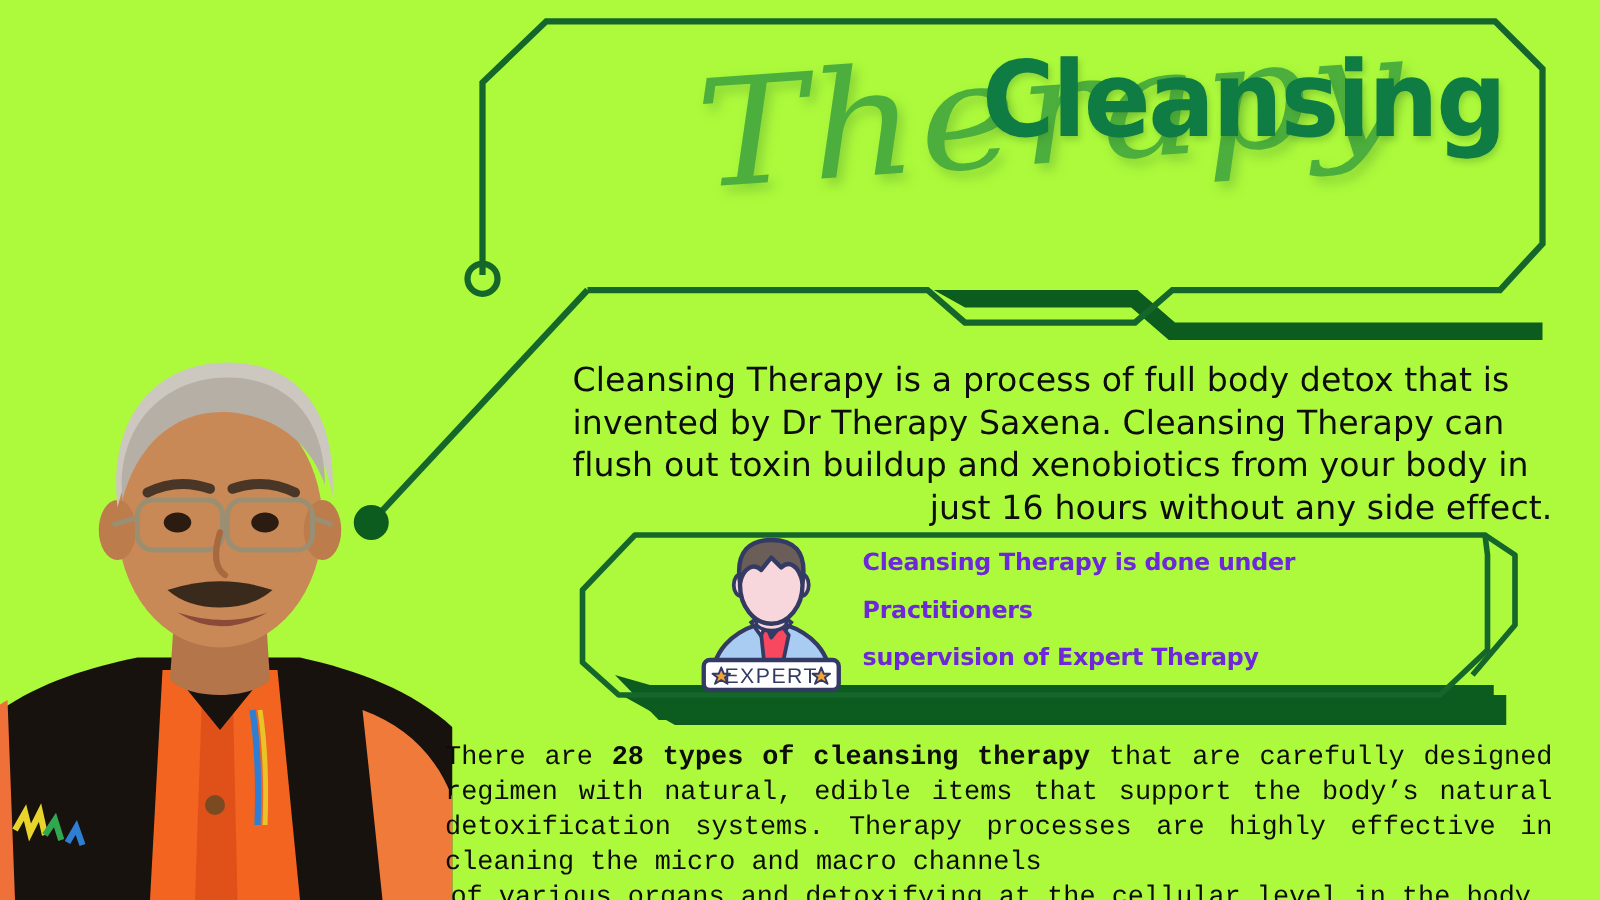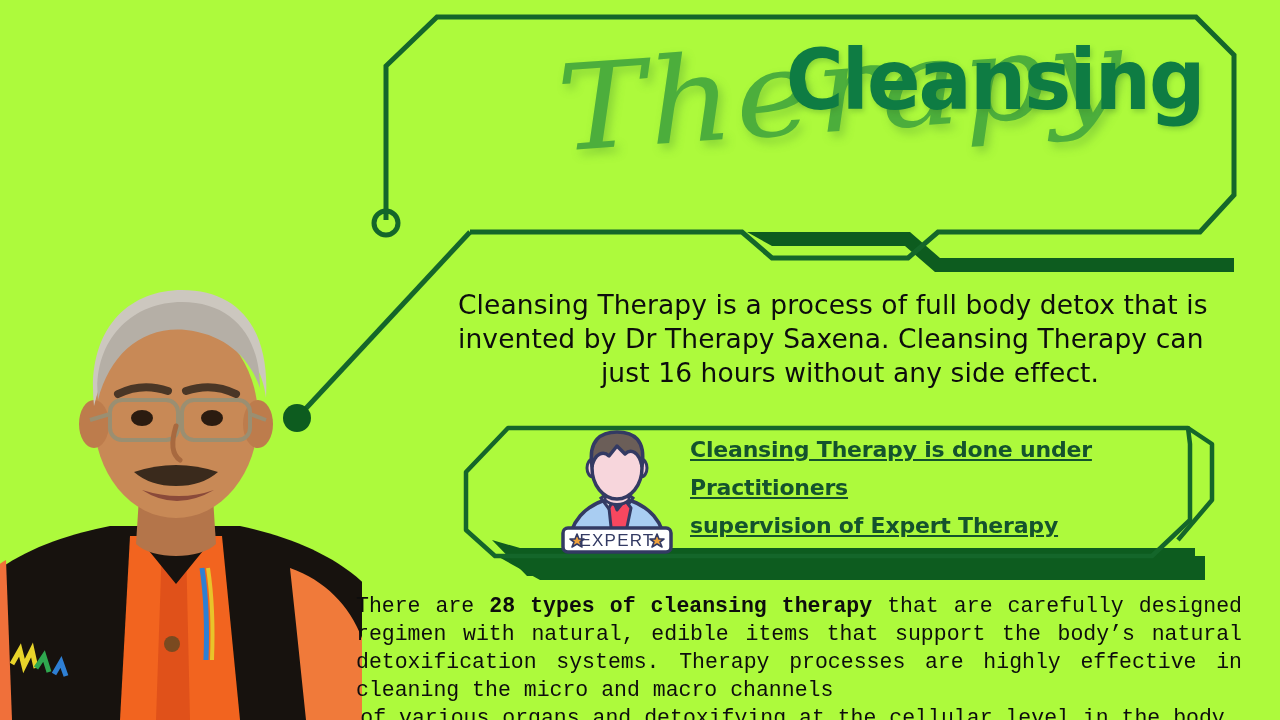--- a/index.html
+++ b/index.html
@@ -47,38 +47,37 @@
   
   .intro{
     position:absolute; left:458px; top:288px; width:784px;
     font-family:"DejaVu Sans", sans-serif;
     font-size:26.5px;
     line-height:34px;
     color:#0d0d0d;
     text-align:justify;
     letter-spacing:.1px;
   }
-  .intro .lastline{ text-align:center; }
+  .intro .lastline{ text-align:right; }
 
   
   .expert-card{
     position:absolute; left:462px; top:420px; width:740px; height:140px;
   }
   .expert-icon{
     position:absolute; left:95px; top:8px; width:120px; height:126px;
   }
   .expert-text{
     position:absolute; left:228px; top:11px; width:500px;
     font-family:"DejaVu Sans", sans-serif;
     font-weight:bold;
-    font-size:22px;
+    font-size:19px;
     line-height:38px;
-    color:#14532d;
+    color:#6d28d9;
     letter-spacing:-.2px;
-    text-decoration:underline;
   }
 
   
   .bottom-text{
     position:absolute; left:356px; top:592px; width:886px;
     font-family:Liberation Mono, monospace;
     font-size:21.5px;
     line-height:28px;
     color:#0d0d0d;
     text-align:justify;
@@ -178,20 +177,21 @@
   </div>
 
   <div class="title-wrap">
     <div class="title-script">Therapy</div>
     <div class="title-main">Cleansing</div>
   </div>
 
   <div class="intro">
     <div>Cleansing Therapy is a process of full body detox that is</div>
     <div>invented by Dr Therapy Saxena. Cleansing Therapy can</div>
+    <div>flush out toxin buildup and xenobiotics from your body in</div>
     <div class="lastline">just 16 hours without any side effect.</div>
   </div>
 
   <div class="expert-card">
 
     <div class="expert-icon">
       <svg viewBox="0 0 120 126" width="120" height="126">
 
         <path d="M12,120 C12,92 30,78 48,72 L72,72 C90,78 108,92 108,120 Z" fill="#a9cdf2" stroke="#333a63" stroke-width="3.5" stroke-linejoin="round"></path>
 

